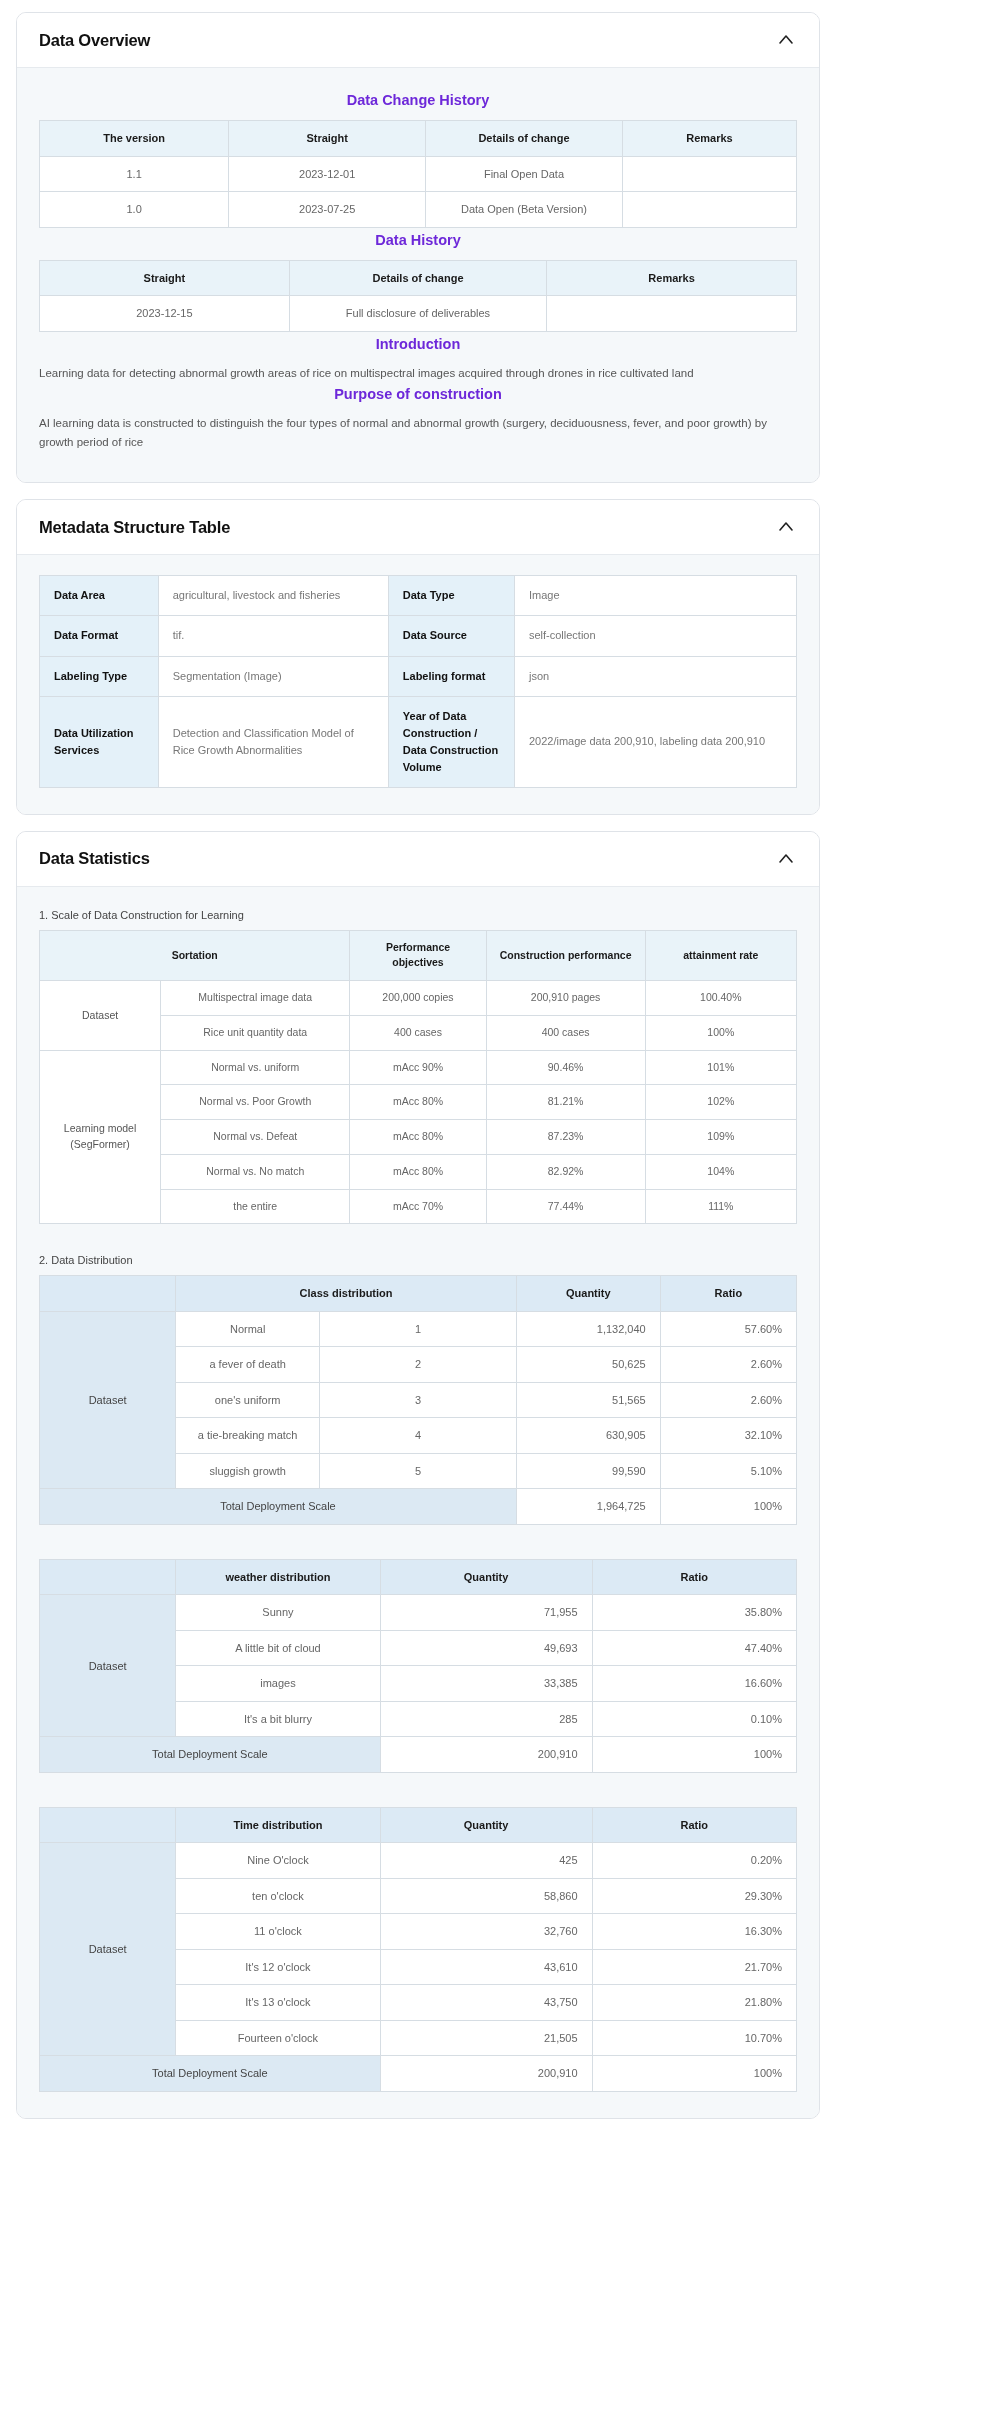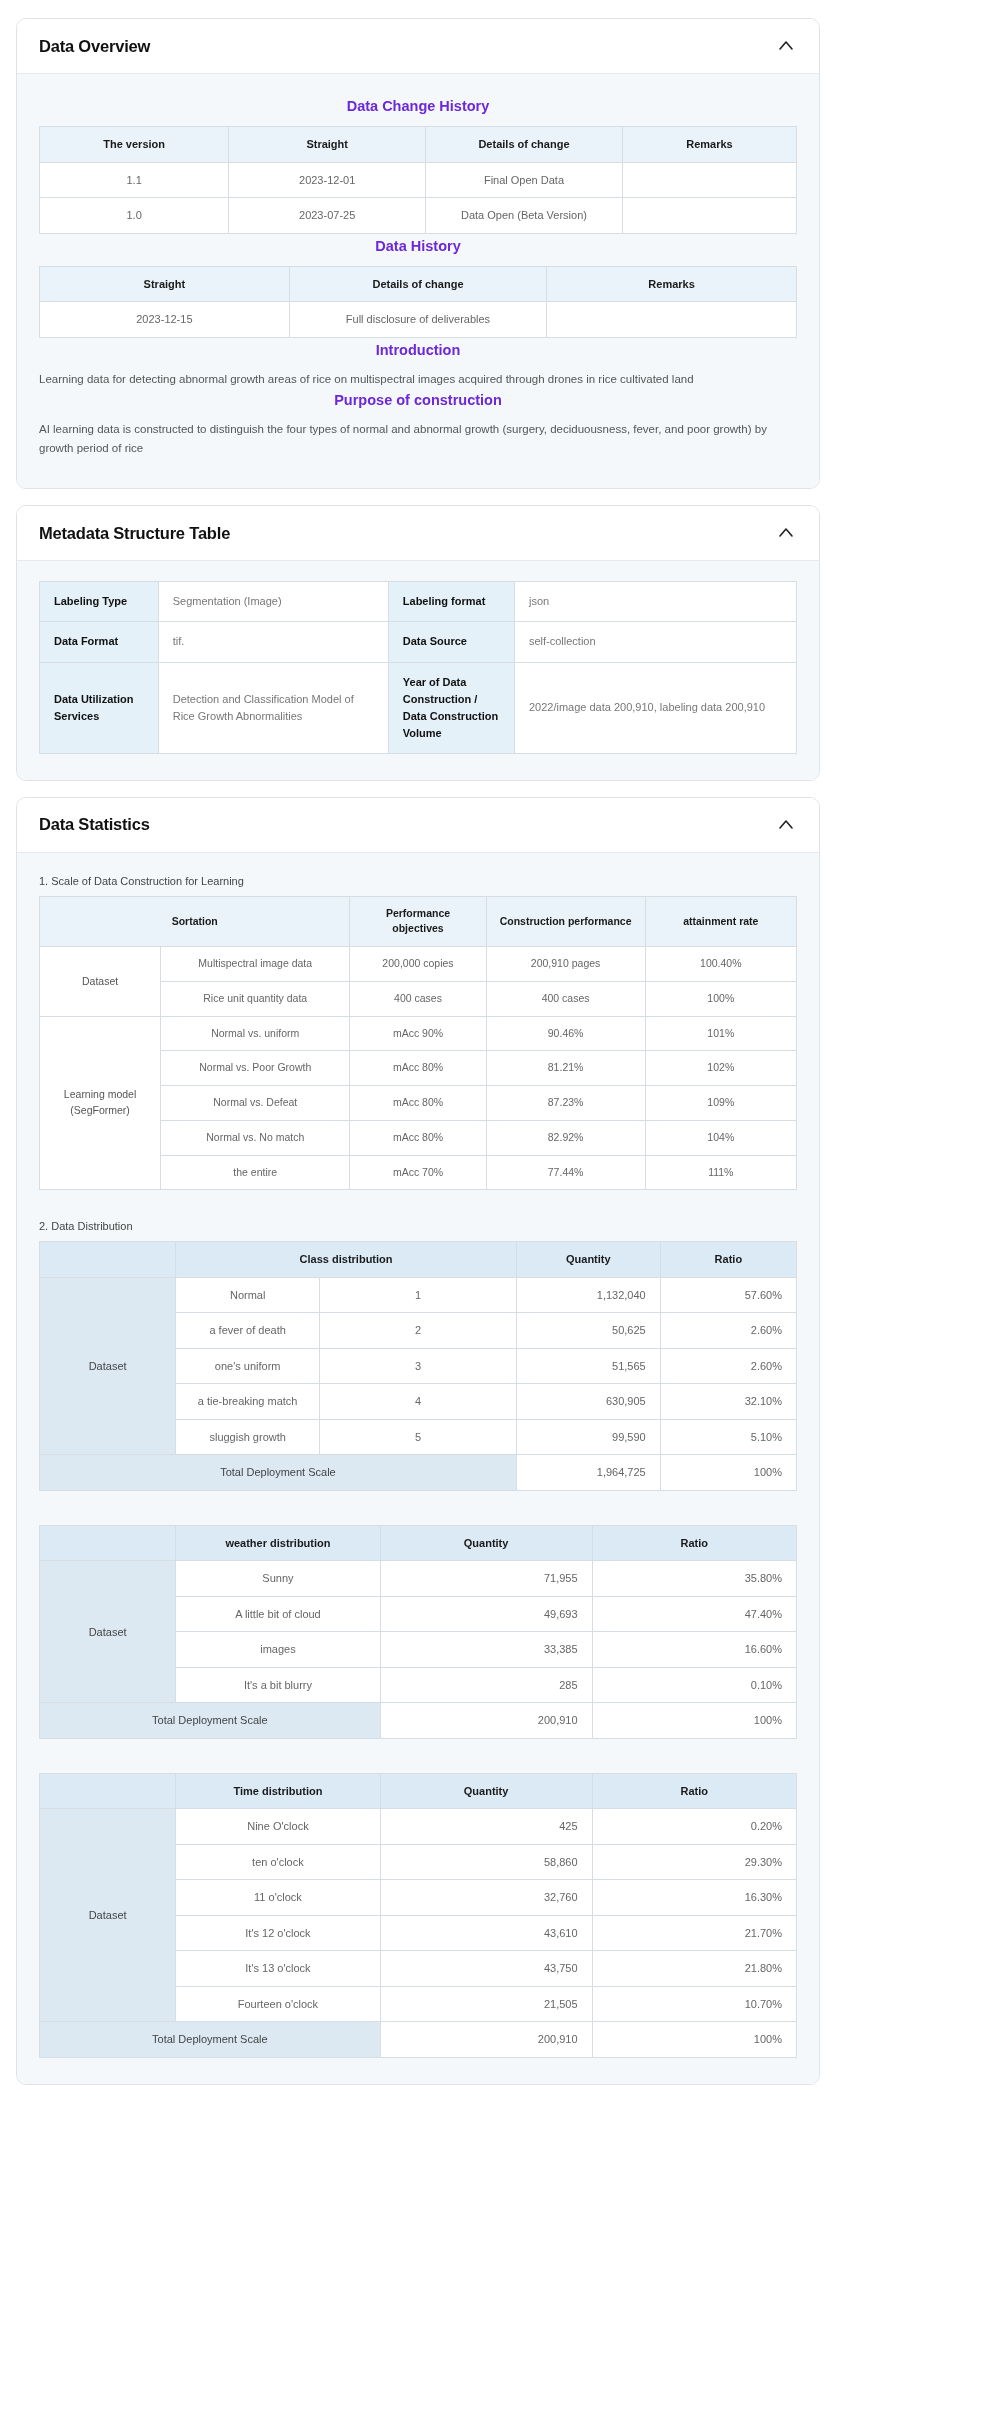--- a/index.html
+++ b/index.html
@@ -6,21 +6,21 @@
   html, body {
     margin: 0; padding: 0;
     background: #ffffff;
     font-family: "Liberation Sans", sans-serif;
     color: #222;
   }
   body { width: 1000px; }
 
   .page {
     width: 836px;
-    padding: 18px 16px 28px 16px;
+    padding: 12px 16px 28px 16px;
     background: #ffffff;
   }
 
   
   .card {
     border: 1px solid #dfe3e8;
     border-radius: 10px;
     background: #ffffff;
     overflow: hidden;
     margin-bottom: 16px;
@@ -229,30 +229,36 @@
     <div class="card-body">
       <table class="meta">
         <colgroup>
             <col style="width:14%">
             <col style="width:31%">
             <col style="width:17%">
             <col style="width:38%">
           </colgroup>
         <tbody>
           <tr>
+            <th>Data Area</th>
+            <td>agricultural, livestock and fisheries</td>
+            <th>Data Type</th>
+            <td>Image</td>
+          </tr>
+          <tr>
+            <th>Data Format</th>
+            <td>tif.</td>
+            <th>Data Source</th>
+            <td>self-collection</td>
+          </tr>
+          <tr>
             <th>Labeling Type</th>
             <td>Segmentation (Image)</td>
             <th>Labeling format</th>
             <td>json</td>
-          </tr>
-          <tr>
-            <th>Data Format</th>
-            <td>tif.</td>
-            <th>Data Source</th>
-            <td>self-collection</td>
           </tr>
           <tr>
             <th>Data Utilization Services</th>
             <td>Detection and Classification Model of Rice Growth Abnormalities</td>
             <th>Year of Data Construction / Data Construction Volume</th>
             <td>2022/image data 200,910, labeling data 200,910</td>
           </tr>
         </tbody>
       </table>
     </div>

